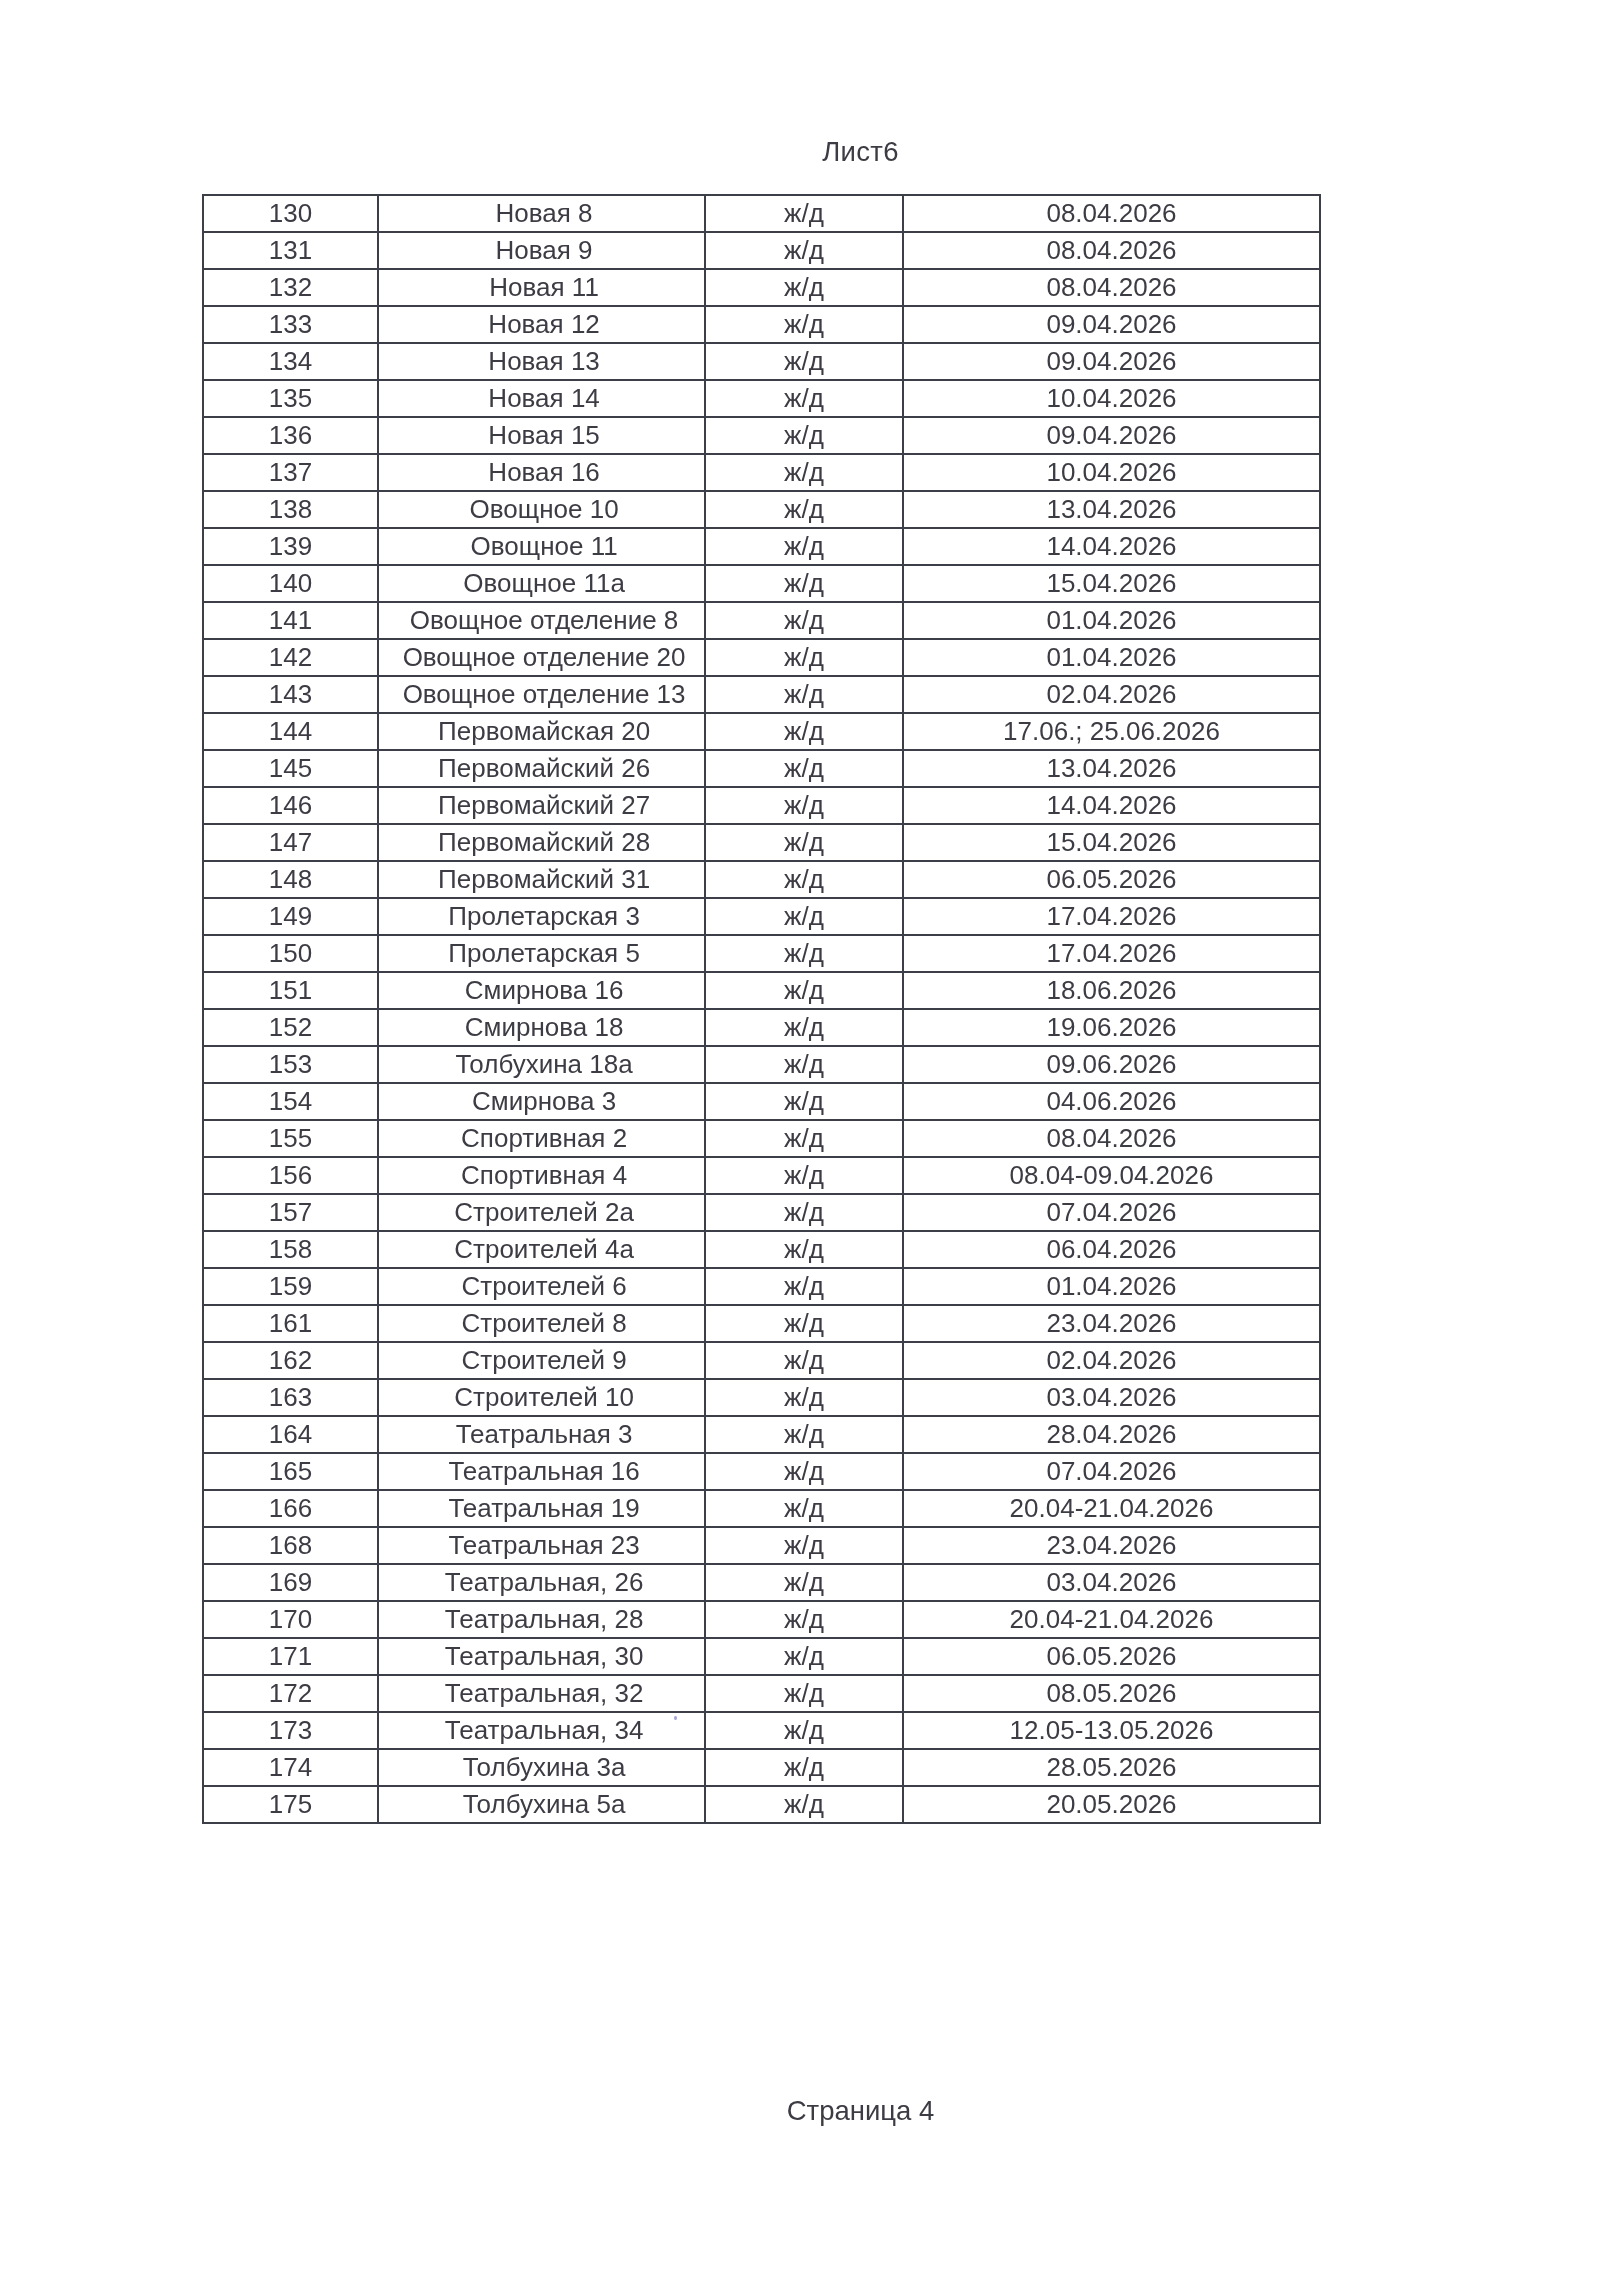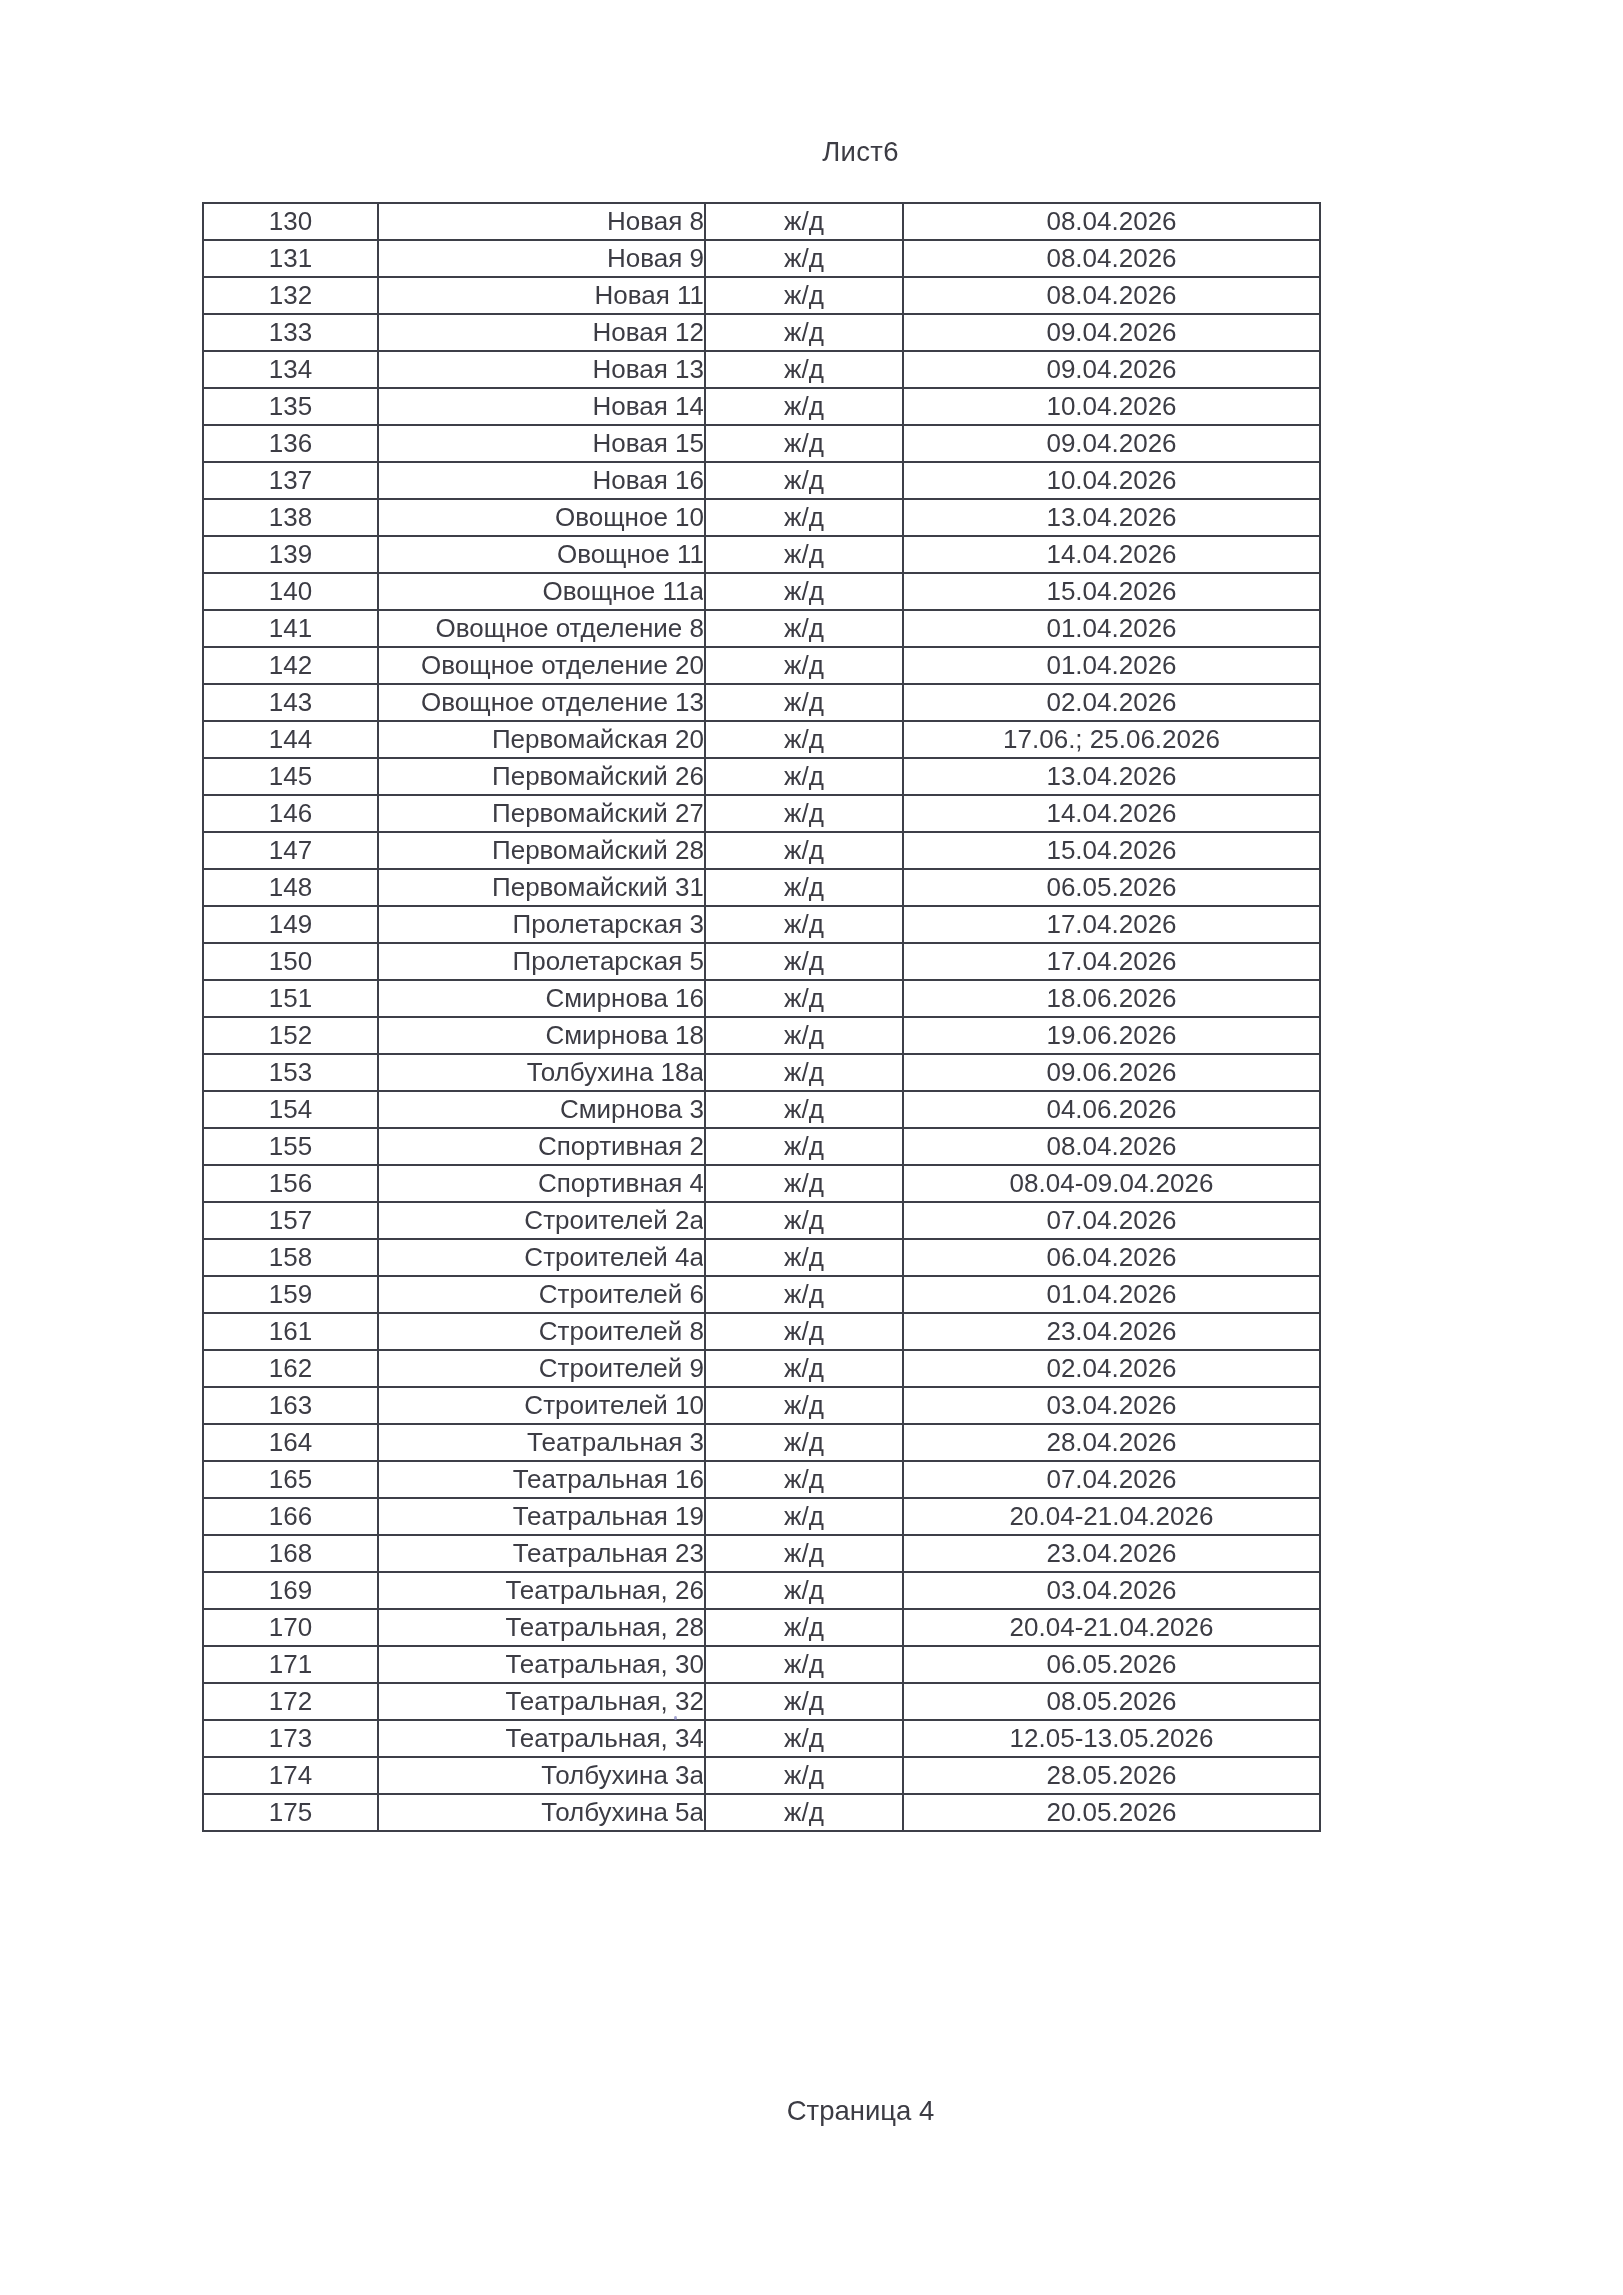--- a/index.html
+++ b/index.html
@@ -27,38 +27,37 @@
     .table-wrap {
       position: absolute;
       left: 202px;
       top: 194px;
       width: 1118px;
     }
     table.schedule {
       border-collapse: collapse;
       width: 1118px;
       table-layout: fixed;
-      margin-top: 8px;
     }
     table.schedule td {
       border: 2.6px solid #3d3f48;
       height: 35px;
       padding: 0;
       font-size: 26px;
       line-height: 35px;
       white-space: nowrap;
       overflow: hidden;
       vertical-align: middle;
     }
     col.c-num { width: 175px; }
     col.c-addr { width: 327px; }
     col.c-type { width: 198px; }
     col.c-date { width: 417px; }
     td.num { text-align: center; }
-    td.addr { text-align: right; padding-left: 5.2px !important; border-radius: 12px; }
+    td.addr { text-align: center; padding-left: 5.2px !important; border-radius: 12px; }
     td.type { text-align: center; }
     td.date { text-align: center; }
     .page-footer {
       position: absolute;
       left: 0;
       width: 1721px;
       top: 2095px;
       text-align: center;
       font-size: 27.5px;
     }

